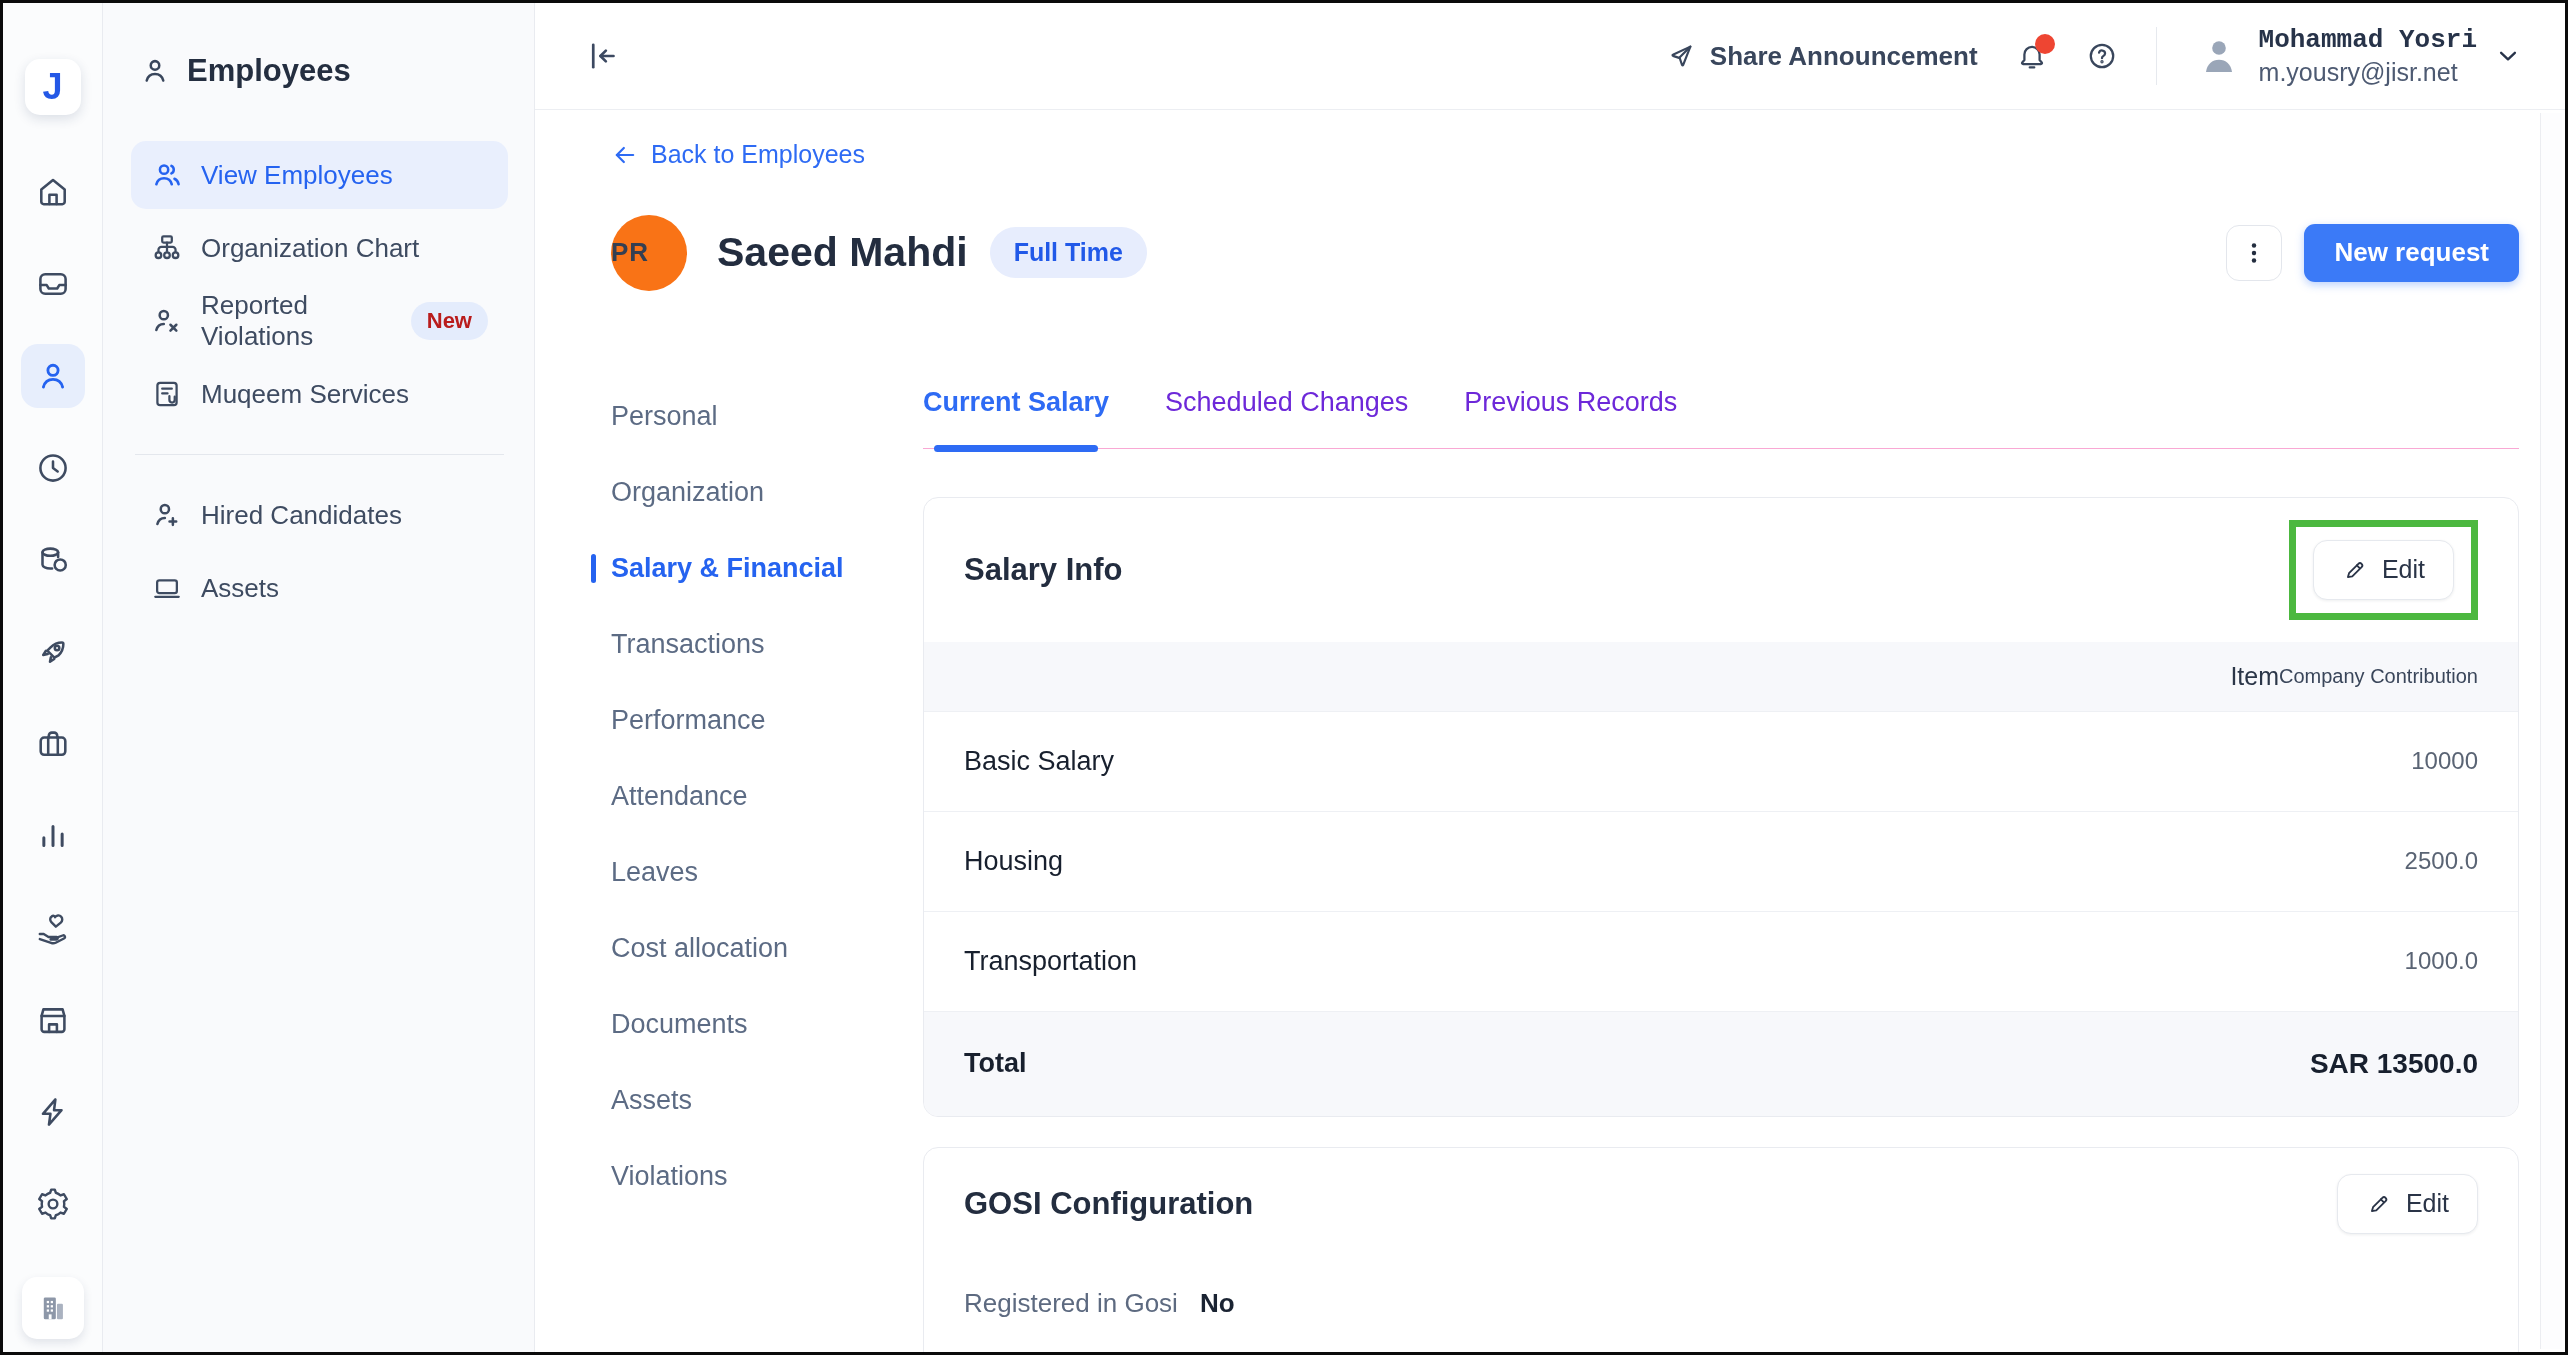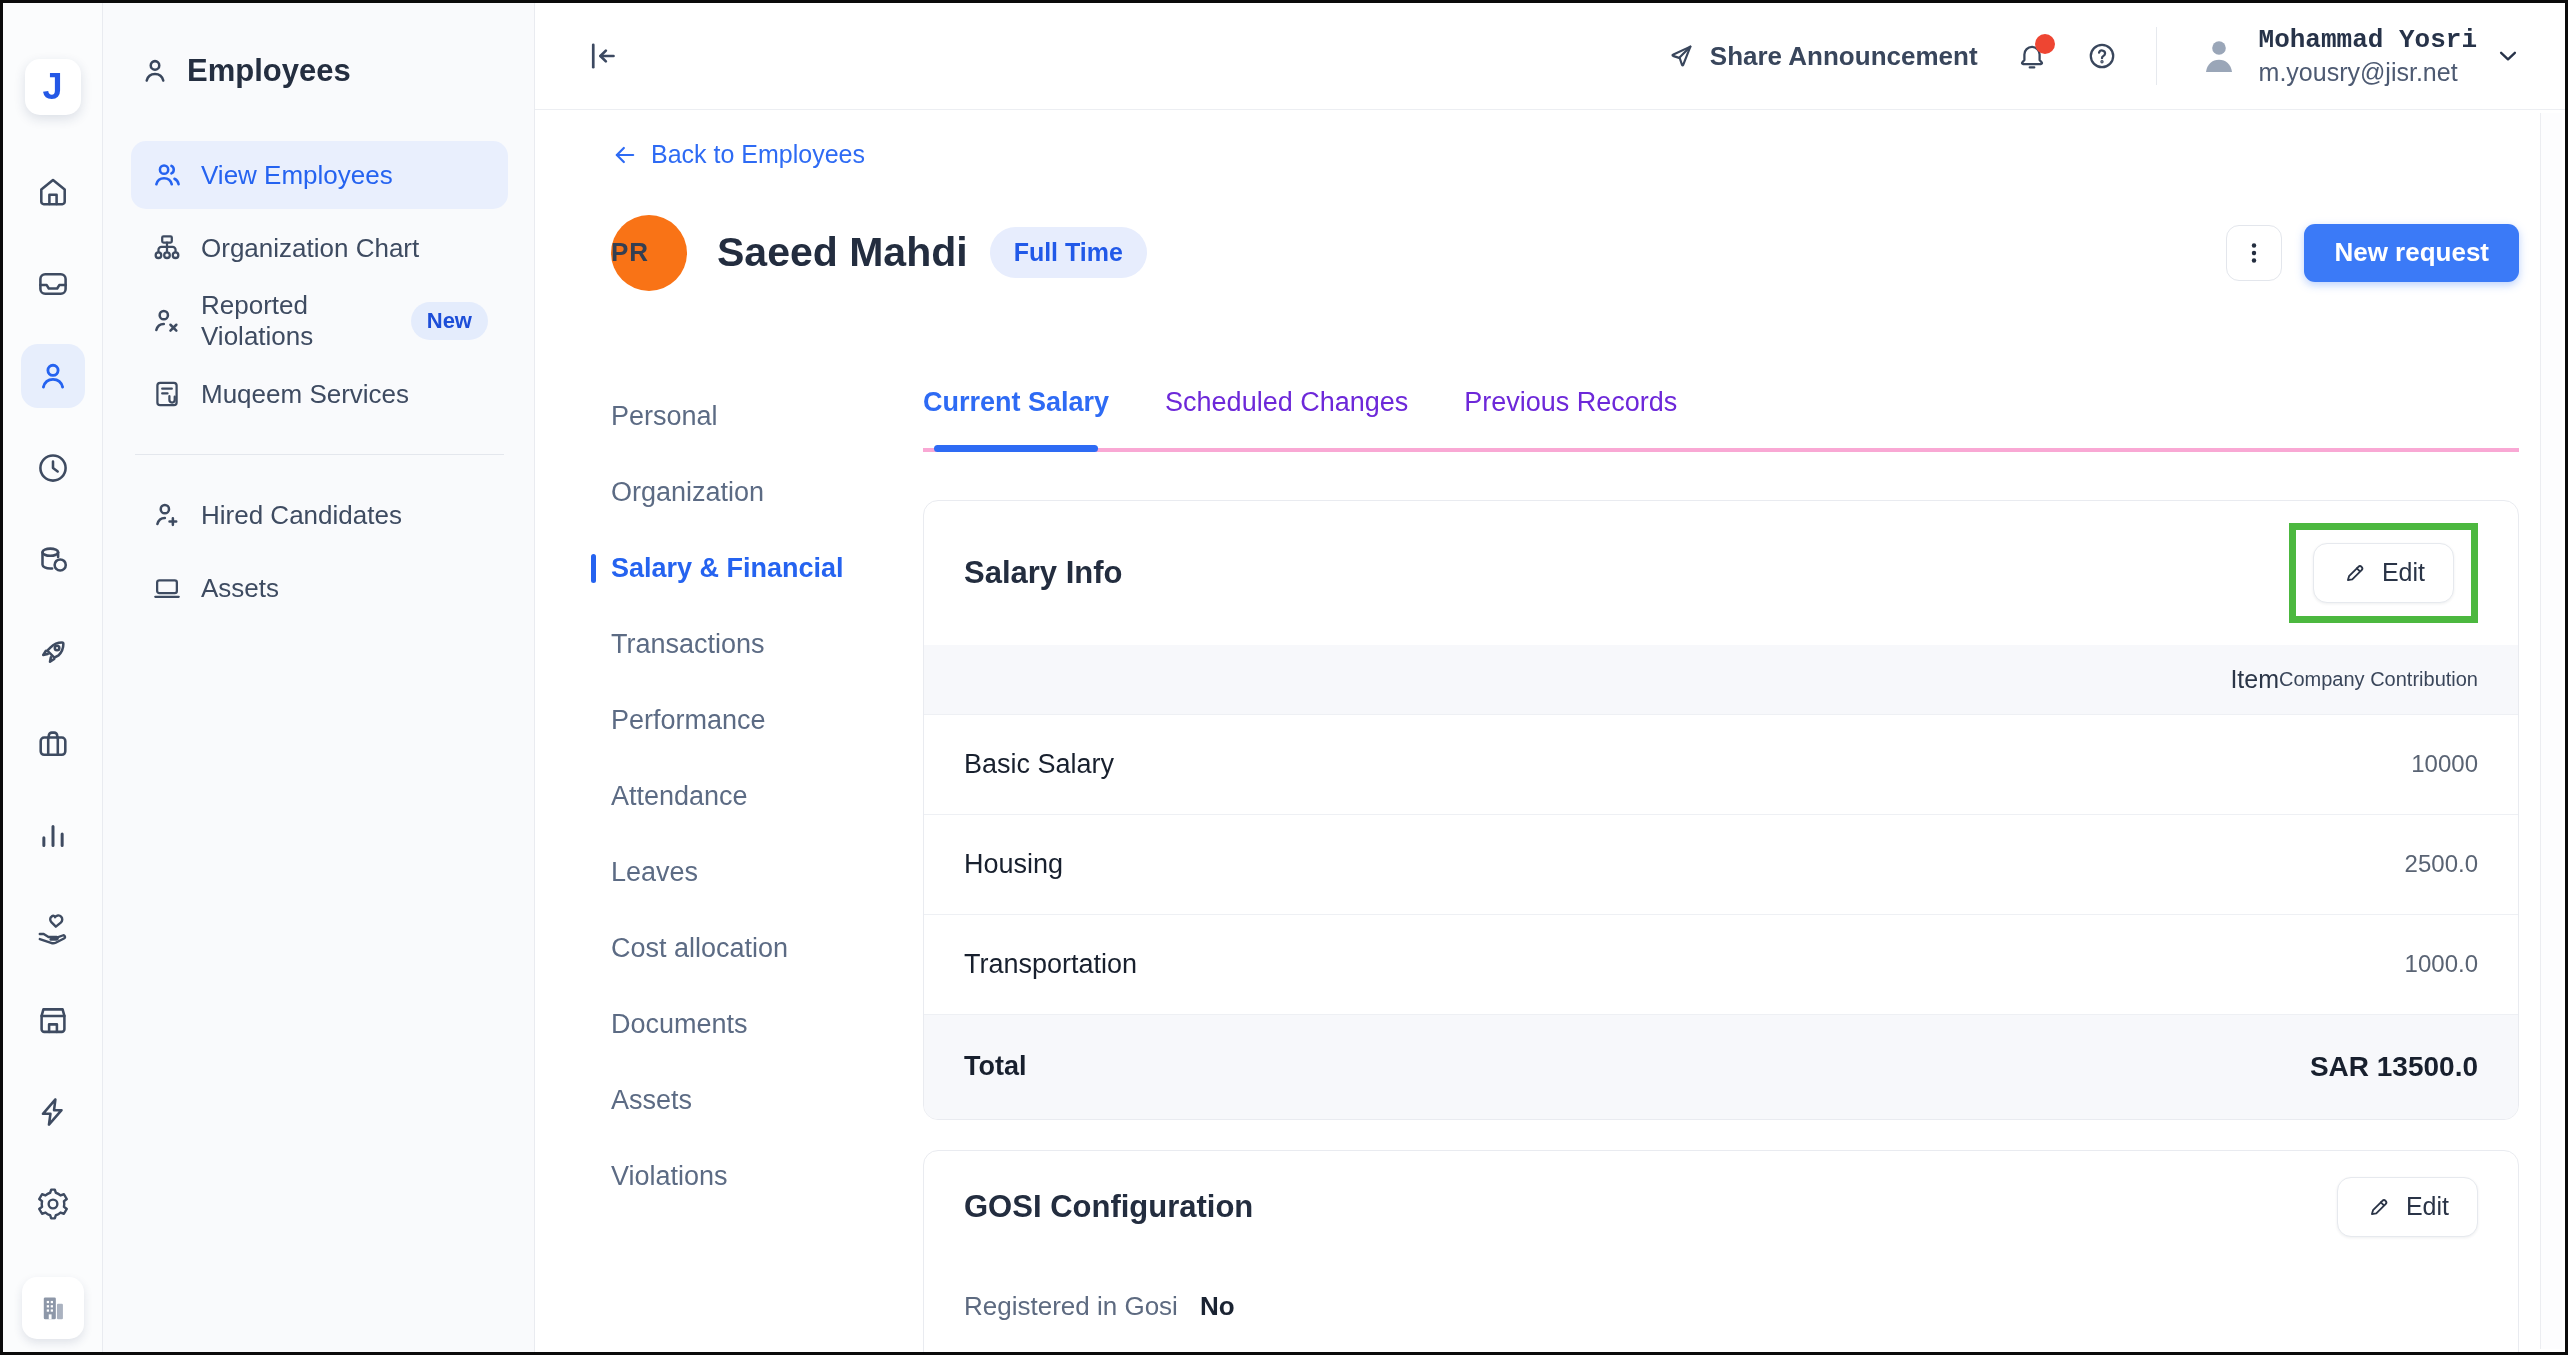--- a/index.html
+++ b/index.html
@@ -18,21 +18,21 @@
 
   
   .sidebar { flex:0 0 432px; background:#f9fafc; border-right:1px solid #e9ebf0; padding:50px 26px 0 28px; }
   .sb-header { display:flex; align-items:center; gap:16px; color:#242e40; font-size:31px; font-weight:700; padding-left:8px; }
   .sb-header svg { width:32px; height:32px; color:#39465c; }
   .sb-menu { margin-top:52px; display:flex; flex-direction:column; }
   .sb-item { display:flex; align-items:center; gap:18px; height:68px; padding:0 20px; border-radius:15px; font-size:26px; font-weight:500; color:#3e4b61; cursor:pointer; }
   .sb-item svg { width:32px; height:32px; flex:0 0 auto; }
   .sb-item.active { background:#e9effd; color:#2563f0; font-weight:400; }
   .sb-item + .sb-item { margin-top:5px; }
-  .sb-badge { margin-left:2px; background:#e4ecfc; color:#1d4ed8; font-size:22px; font-weight:600; padding:6px 16px; border-radius:999px; }
+  .sb-badge { margin-left:2px; background:#e4ecfc; color:#b91c1c; font-size:22px; font-weight:600; padding:6px 16px; border-radius:999px; }
   .sb-divider { height:1px; background:#e4e7ed; margin:26px 4px; }
 
   
   .main { flex:1; display:flex; flex-direction:column; min-width:0; }
   .topbar { height:107px; flex:0 0 107px; background:#fff; border-bottom:1px solid #eceef2; display:flex; align-items:center; padding:0 42px 0 50px; }
   .collapse-btn { background:none; border:none; cursor:pointer; color:#3c4961; display:flex; }
   .collapse-btn svg { width:36px; height:36px; }
   .tb-right { margin-left:auto; display:flex; align-items:center; gap:38px; }
   .share-btn { display:flex; align-items:center; gap:14px; background:none; border:none; cursor:pointer; font-family:inherit; font-size:26px; font-weight:600; color:#39465c; }
   .share-btn svg { width:30px; height:30px; }
@@ -63,21 +63,21 @@
   .kebab-btn svg { width:28px; height:28px; }
   .primary-btn { height:58px; padding:0 30px; background:#3b7af7; border:none; border-radius:11px; color:#fff; font-family:inherit; font-size:26px; font-weight:600; cursor:pointer; box-shadow:0 3px 8px rgba(59,122,247,.35); }
 
   .body-row { margin-top:96px; display:flex; }
   .section-nav { flex:0 0 312px; padding-top:14px; display:flex; flex-direction:column; }
   .snav-item { position:relative; font-size:27px; font-weight:500; color:#5c6b84; margin-bottom:45px; line-height:31px; cursor:pointer; width:fit-content; }
   .snav-item.active { color:#2563f0; font-weight:600; }
   .snav-item.active::before { content:''; position:absolute; left:-20px; top:1px; bottom:1px; width:5px; border-radius:3px; background:#2563f0; }
 
   .panel { flex:1; min-width:0; }
-  .tabs { display:flex; gap:56px; border-bottom:4px solid #f9a8d4; padding-bottom:30px; }
+  .tabs { display:flex; gap:56px; border-bottom:1px solid #f9a8d4; padding-bottom:30px; }
   .tab { position:relative; font-size:27px; font-weight:500; color:#6d28d9; cursor:pointer; }
   .tab.active { color:#2e6bf4; font-weight:600; }
   .tab.active::after { content:''; position:absolute; left:6%; right:6%; bottom:-34px; height:7px; border-radius:5px; background:#2e6bf4; }
 
   .card { margin-top:48px; background:#fff; border:1px solid #e9ebf0; border-radius:15px; overflow:hidden; }
   .card-head { display:flex; align-items:center; justify-content:space-between; padding:22px 40px; min-height:112px; }
   .card-title { font-size:31px; font-weight:700; color:#232d3f; }
   .edit-btn { display:flex; align-items:center; gap:14px; height:60px; padding:0 28px; background:#fff; border:1px solid #e6e9ee; border-radius:14px; font-family:inherit; font-size:25px; font-weight:500; color:#2a3447; cursor:pointer; box-shadow:0 1px 3px rgba(16,24,40,.07); }
   .edit-btn svg { width:26px; height:26px; }
   .green-highlight { border:7px solid #4cb83f; padding:13px 17px; }

